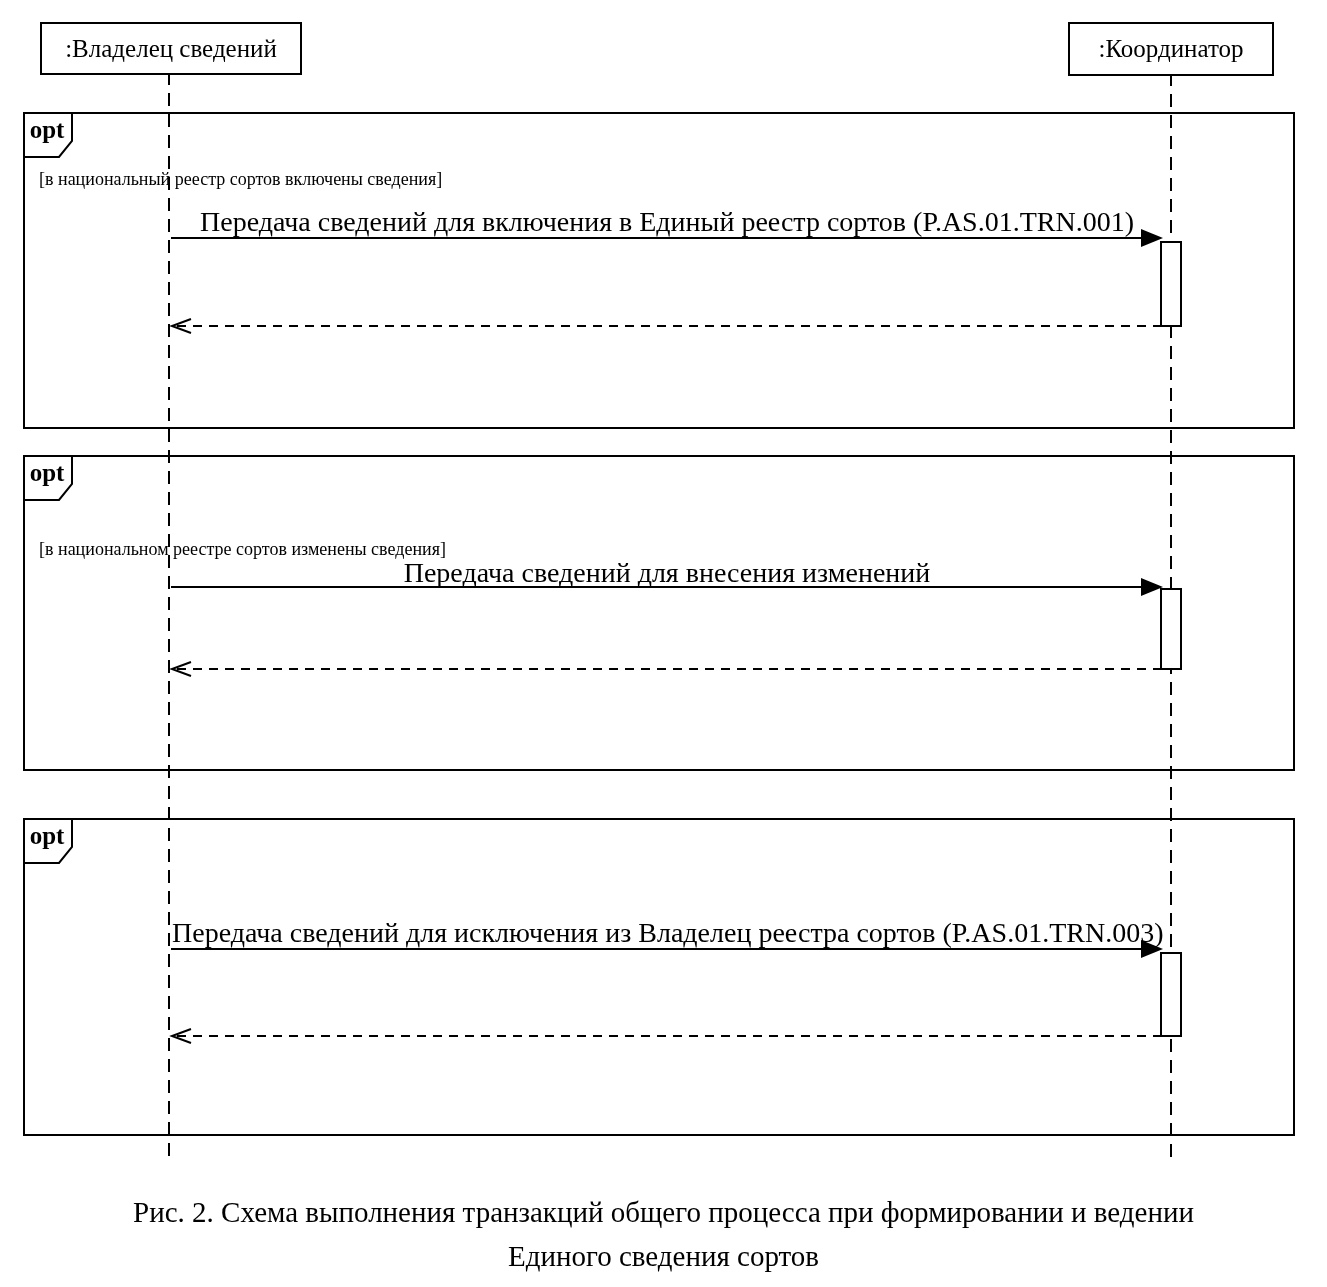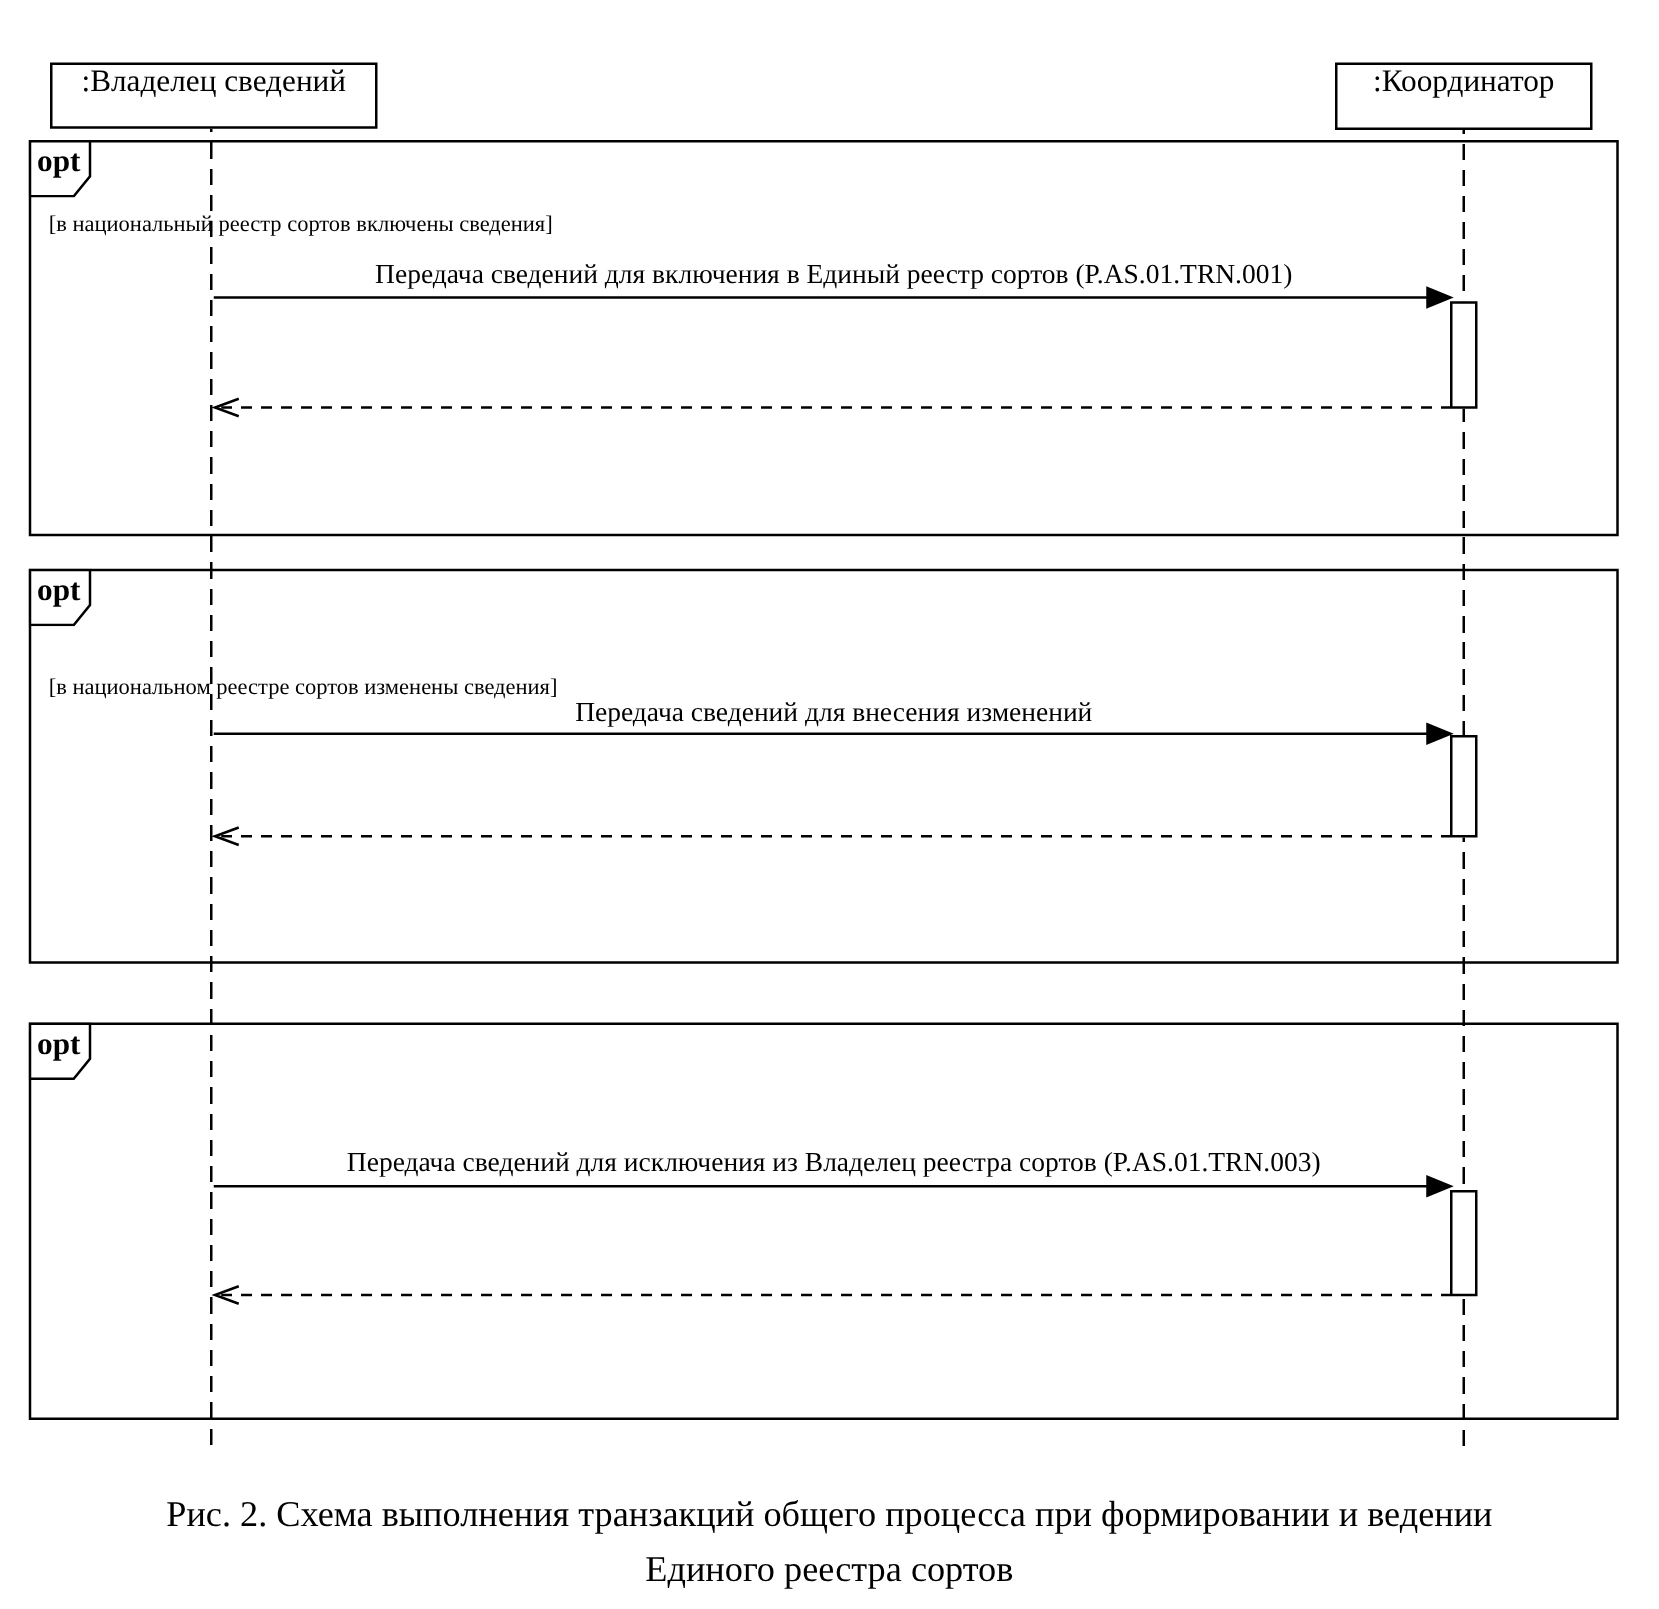--- a/index.html
+++ b/index.html
@@ -5,38 +5,38 @@
   html,body { margin:0; padding:0; background:#fff; }
   .diagram {
     position:relative; width:1327px; height:1287px;
     background:#fff; color:#000;
     font-family:"Liberation Serif", serif;
     overflow:hidden;
   }
   
   .actor {
     position:absolute; border:2px solid #000; background:#fff;
-    display:flex; justify-content:center;
-    font-size:25px; z-index:6; white-space:nowrap;margin-top:28px;
+    display:flex; align-items:center; justify-content:center;
+    font-size:25px; z-index:6; white-space:nowrap;
   }
   
   .lifeline {
     position:absolute; width:2px; z-index:1;
     background:repeating-linear-gradient(to bottom, #000 0 13px, transparent 13px 21px);
   }
   
   .frame { position:absolute; border:2px solid #000; background:transparent; z-index:2; }
   .opt-tab { position:absolute; left:-2px; top:-2px; width:56px; height:46px; z-index:4;font-weight:bold; }
   .opt-tab svg { display:block; }
   .opt-tab .opt-text {
     position:absolute; left:0; top:5px; width:48px; text-align:center;
     font-size:25px; line-height:1;
   }
   .guard { position:absolute; font-size:18px; white-space:nowrap; z-index:3; }
-  .msg-text { position:absolute; text-align:center; font-size:22px; white-space:nowrap; z-index:3; }
+  .msg-text { position:absolute; text-align:center; font-size:28px; white-space:nowrap; z-index:3; }
   .msg-line { position:absolute; height:2px; background:#000; z-index:3; }
   .arrowhead-solid {
     position:absolute; width:0; height:0; z-index:4;
     border-left:22px solid #000; border-top:9px solid transparent; border-bottom:9px solid transparent;
   }
   .return-line {
     position:absolute; height:2px; z-index:3;
     background:repeating-linear-gradient(to right, #000 0 9px, transparent 9px 16px);
   }
   .open-arrow { position:absolute; z-index:4; }
@@ -118,15 +118,15 @@
 
     <div class="activation" style="left:1135px; top:132px; height:81px;"></div>
 
     <div class="return-line" style="left:152px; top:215px; width:983px;"></div>
     <svg class="open-arrow" style="left:144px; top:207px;" width="24" height="18" viewBox="0 0 24 18">
       <path d="M22,2 L3,9 L22,16" stroke="#000000" stroke-width="2" fill="none"></path>
     </svg>
   </div>
 
   <div class="caption" style="top:1196px;">Рис. 2. Схема выполнения транзакций общего процесса при формировании и ведении</div>
-  <div class="caption" style="top:1240px;">Единого реестра сортов</div>
+  <div class="caption" style="top:1240px;">Единого сведения сортов</div>
 
 </div>
 
 </body></html>

